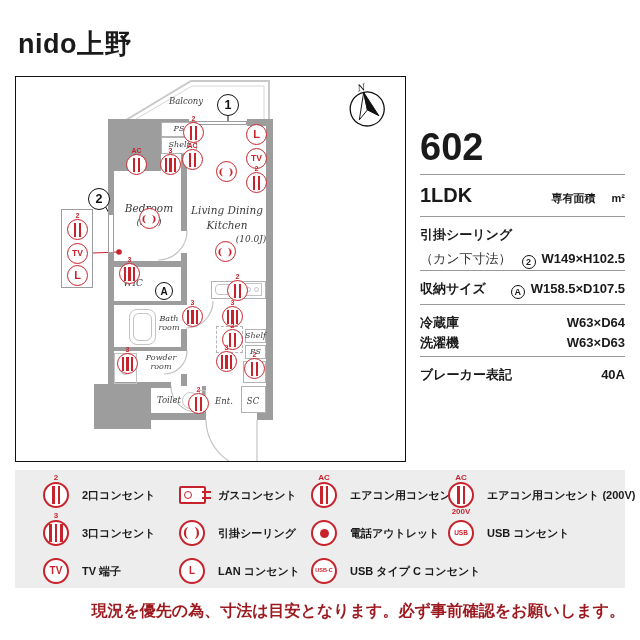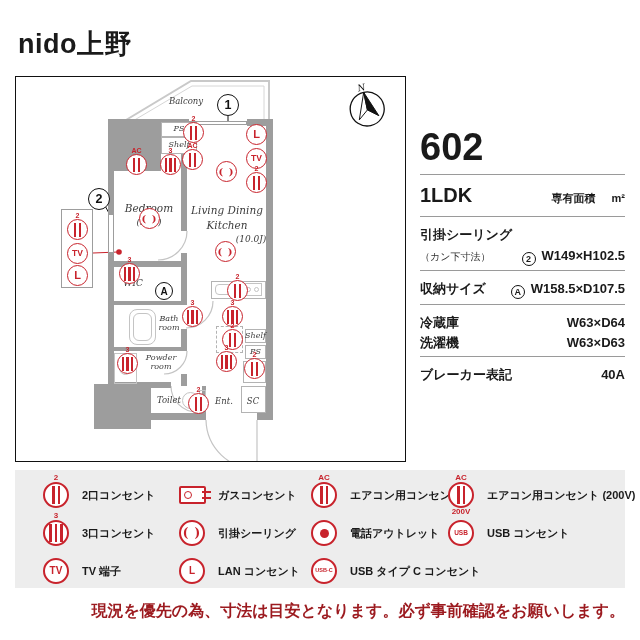--- a/index.html
+++ b/index.html
@@ -75,21 +75,21 @@
   .mk.sm{width:18px;height:18px;font-size:10px;}
 
   .callout{position:absolute;left:45px;top:132px;width:32px;height:79px;background:#fff;border:1.5px solid var(--wall);}
 
   
   #panel{left:420px;top:128px;width:205px;height:260px;}
   .hr{position:absolute;left:0;width:205px;height:1px;background:#9a9a9a;}
   #unitno{position:absolute;left:0;top:0;font-size:38px;font-weight:800;line-height:1;}
   .prow{position:absolute;left:0;width:205px;display:flex;justify-content:space-between;align-items:baseline;}
   .plabel{font-size:13px;font-weight:700;}
-  .psub{font-size:10px;font-weight:400;color:#333;margin-top:8px;}
+  .psub{font-size:13px;font-weight:400;color:#333;margin-top:8px;}
   .pval{font-size:13px;font-weight:700;white-space:nowrap;}
   .cnum{display:inline-flex;width:14px;height:14px;border:1.2px solid #111;border-radius:50%;align-items:center;justify-content:center;font-size:9px;font-weight:700;margin-right:6px;vertical-align:-2px;}
   #ldk-row .big{font-size:20px;font-weight:800;}
   #area-group{display:flex;align-items:baseline;gap:16px;}
   #area-label{font-size:11px;font-weight:700;}
   #area-value{font-size:25px;font-weight:800;letter-spacing:-.5px;}
   #area-unit{font-size:11px;font-weight:700;}
 
   
   #legend{left:15px;top:470px;width:610px;height:118px;background:#ededed;}

